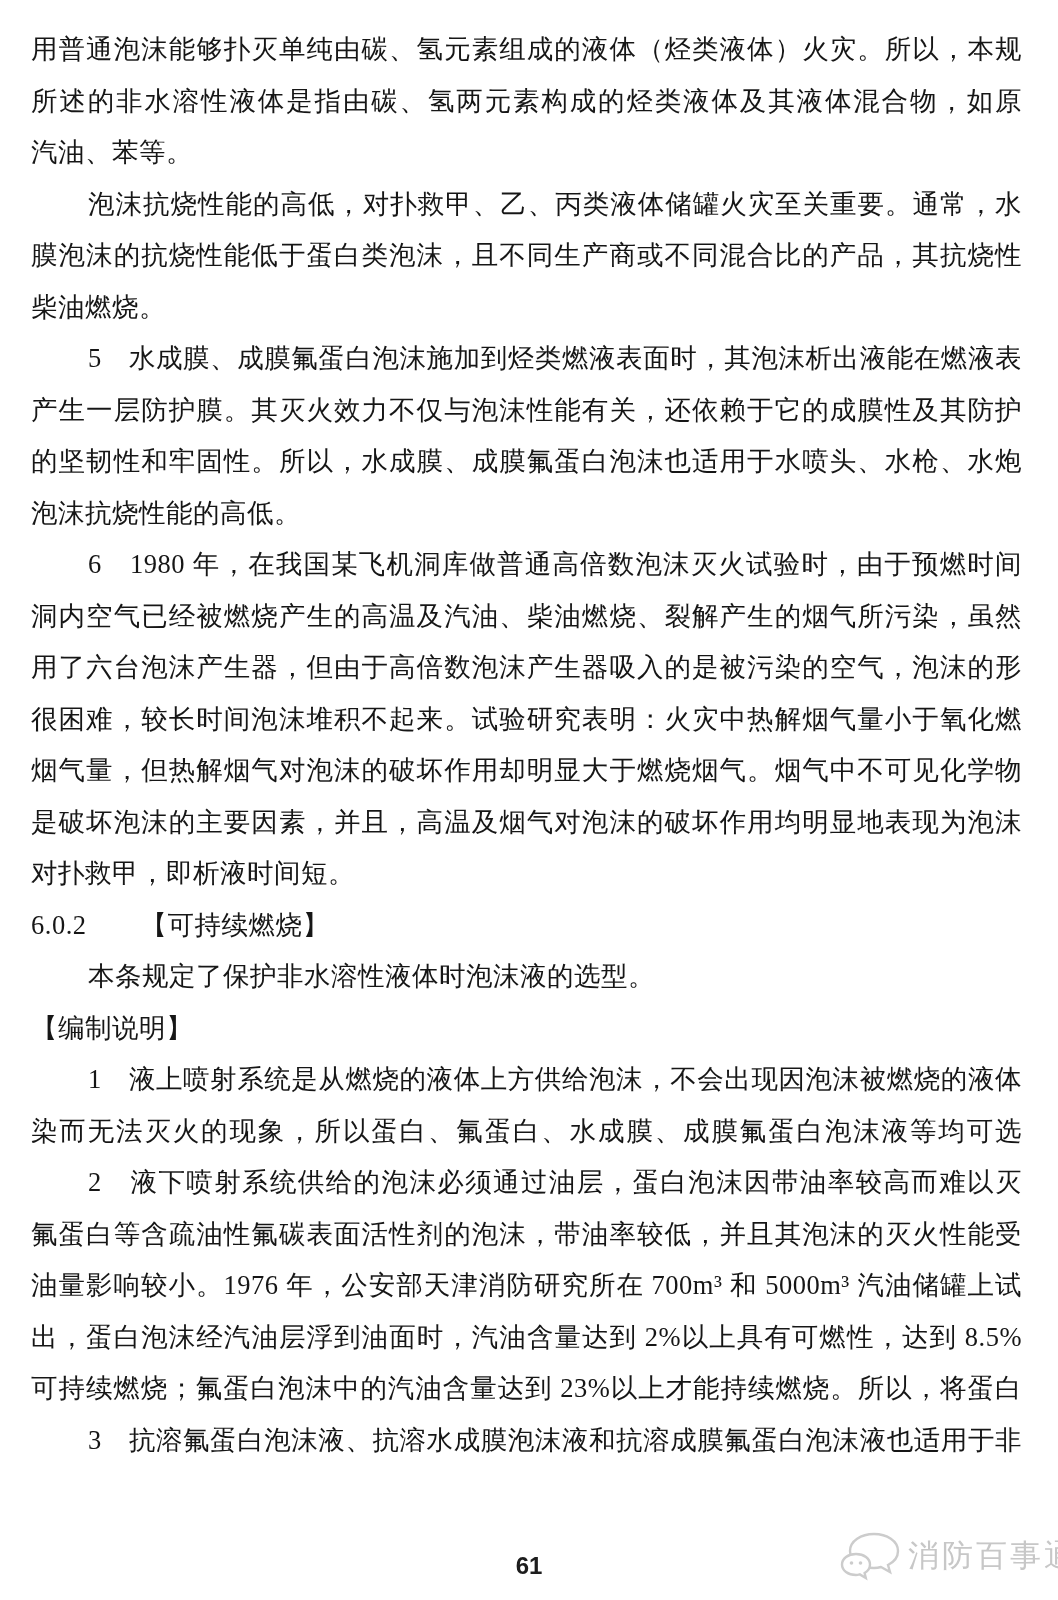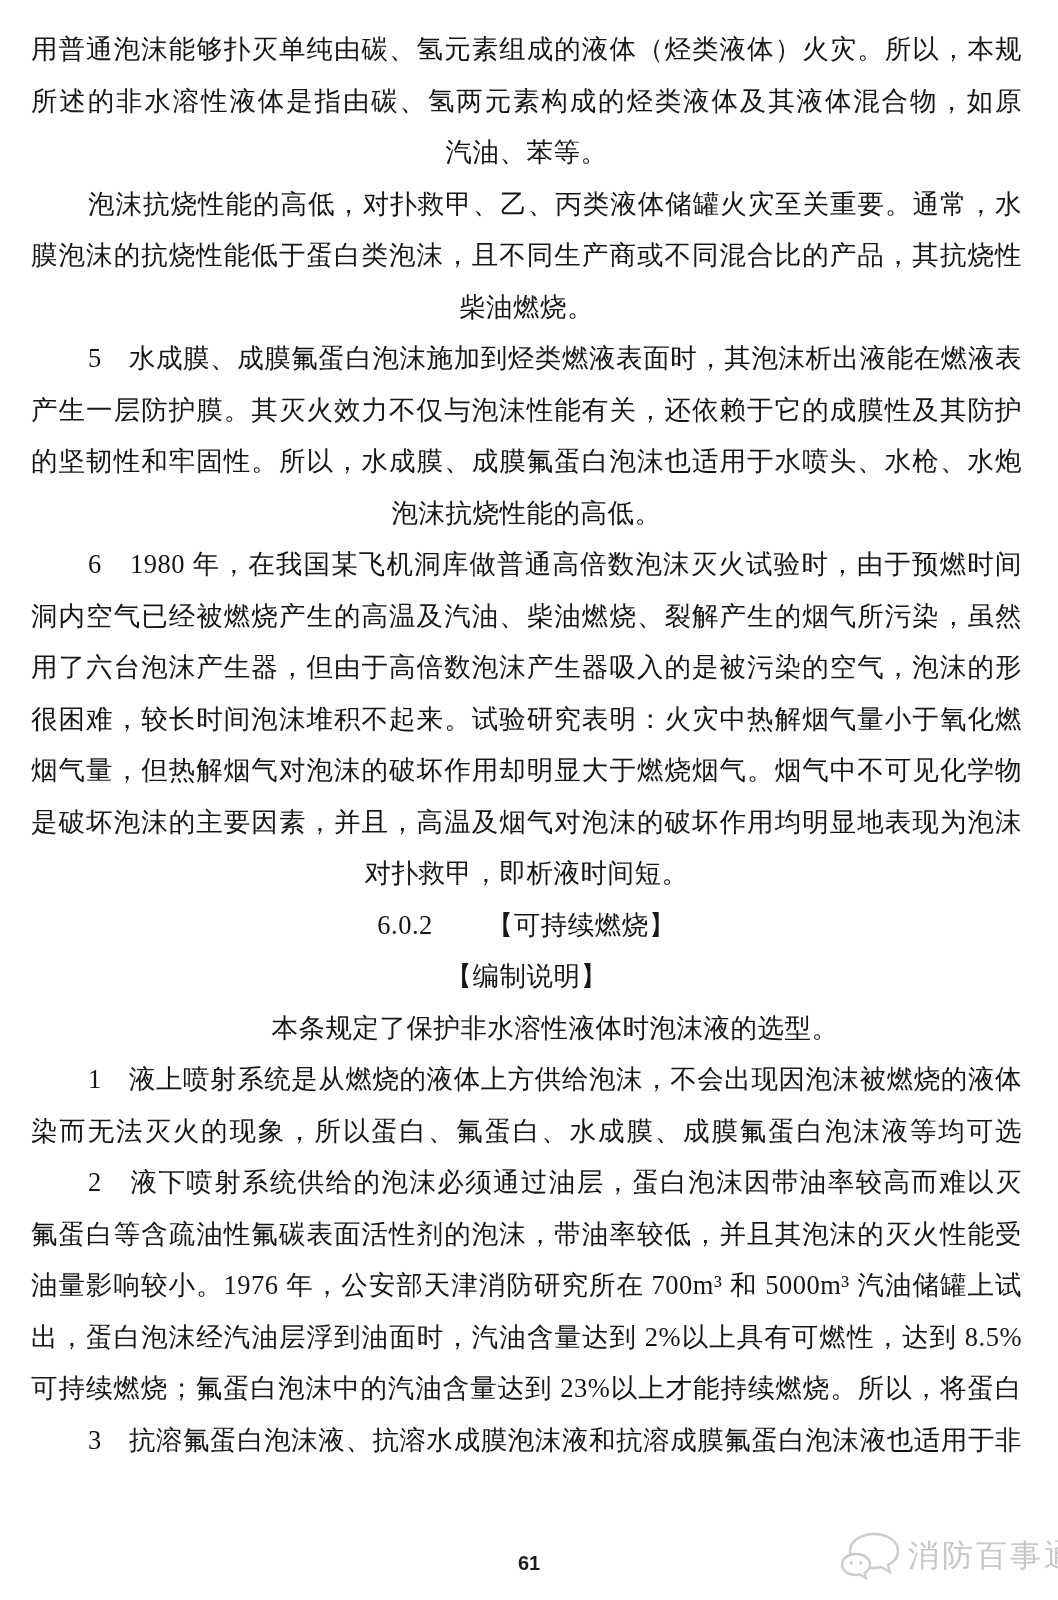--- a/index.html
+++ b/index.html
@@ -22,37 +22,37 @@
     top: 26px;
     width: 991px;
   }
   .line {
     height: 51.5px;
     font-size: 26.5px;
     line-height: 46px;
     letter-spacing: 0.5px;
     white-space: pre-wrap;
     overflow: hidden;
-    text-align: center;
+    text-align: left;
   }
   .line.indent {
     padding-left: 57px;
   }
   .line.justify {
     text-align: justify;
     text-align-last: justify;
     -moz-text-align-last: justify;
   }
   .page-number {
     position: absolute;
     left: 0;
     right: 0;
     top: 1552px;
     text-align: center;
-    font-size: 20px;
+    font-size: 24px;
     font-weight: bold;
     color: #1d1d1d;
     font-family: "Liberation Sans", sans-serif;
   }
   .watermark {
     position: absolute;
     left: 840px;
     top: 1530px;
     display: flex;
     align-items: center;
@@ -90,22 +90,22 @@
       <div class="line justify">的坚韧性和牢固性。所以，水成膜、成膜氟蛋白泡沫也适用于水喷头、水枪、水炮等</div>
       <div class="line">泡沫抗烧性能的高低。</div>
       <div class="line indent justify">6　1980 年，在我国某飞机洞库做普通高倍数泡沫灭火试验时，由于预燃时间长，</div>
       <div class="line justify">洞内空气已经被燃烧产生的高温及汽油、柴油燃烧、裂解产生的烟气所污染，虽然选</div>
       <div class="line justify">用了六台泡沫产生器，但由于高倍数泡沫产生器吸入的是被污染的空气，泡沫的形成</div>
       <div class="line justify">很困难，较长时间泡沫堆积不起来。试验研究表明：火灾中热解烟气量小于氧化燃烧</div>
       <div class="line justify">烟气量，但热解烟气对泡沫的破坏作用却明显大于燃烧烟气。烟气中不可见化学物质</div>
       <div class="line justify">是破坏泡沫的主要因素，并且，高温及烟气对泡沫的破坏作用均明显地表现为泡沫的</div>
       <div class="line">对扑救甲，即析液时间短。</div>
       <div class="line">6.0.2　　【可持续燃烧】</div>
+      <div class="line indent">本条规定了保护非水溶性液体时泡沫液的选型。</div>
       <div class="line">【编制说明】</div>
-      <div class="line indent">本条规定了保护非水溶性液体时泡沫液的选型。</div>
       <div class="line indent justify">1　液上喷射系统是从燃烧的液体上方供给泡沫，不会出现因泡沫被燃烧的液体污</div>
       <div class="line justify">染而无法灭火的现象，所以蛋白、氟蛋白、水成膜、成膜氟蛋白泡沫液等均可选用。</div>
       <div class="line indent justify">2　液下喷射系统供给的泡沫必须通过油层，蛋白泡沫因带油率较高而难以灭火。</div>
       <div class="line justify">氟蛋白等含疏油性氟碳表面活性剂的泡沫，带油率较低，并且其泡沫的灭火性能受含</div>
       <div class="line justify">油量影响较小。1976 年，公安部天津消防研究所在 700m³ 和 5000m³ 汽油储罐上试验得</div>
       <div class="line justify">出，蛋白泡沫经汽油层浮到油面时，汽油含量达到 2%以上具有可燃性，达到 8.5%就</div>
       <div class="line justify">可持续燃烧；氟蛋白泡沫中的汽油含量达到 23%以上才能持续燃烧。所以，将蛋白泡</div>
       <div class="line indent justify">3　抗溶氟蛋白泡沫液、抗溶水成膜泡沫液和抗溶成膜氟蛋白泡沫液也适用于非水</div>
     </div>
 

